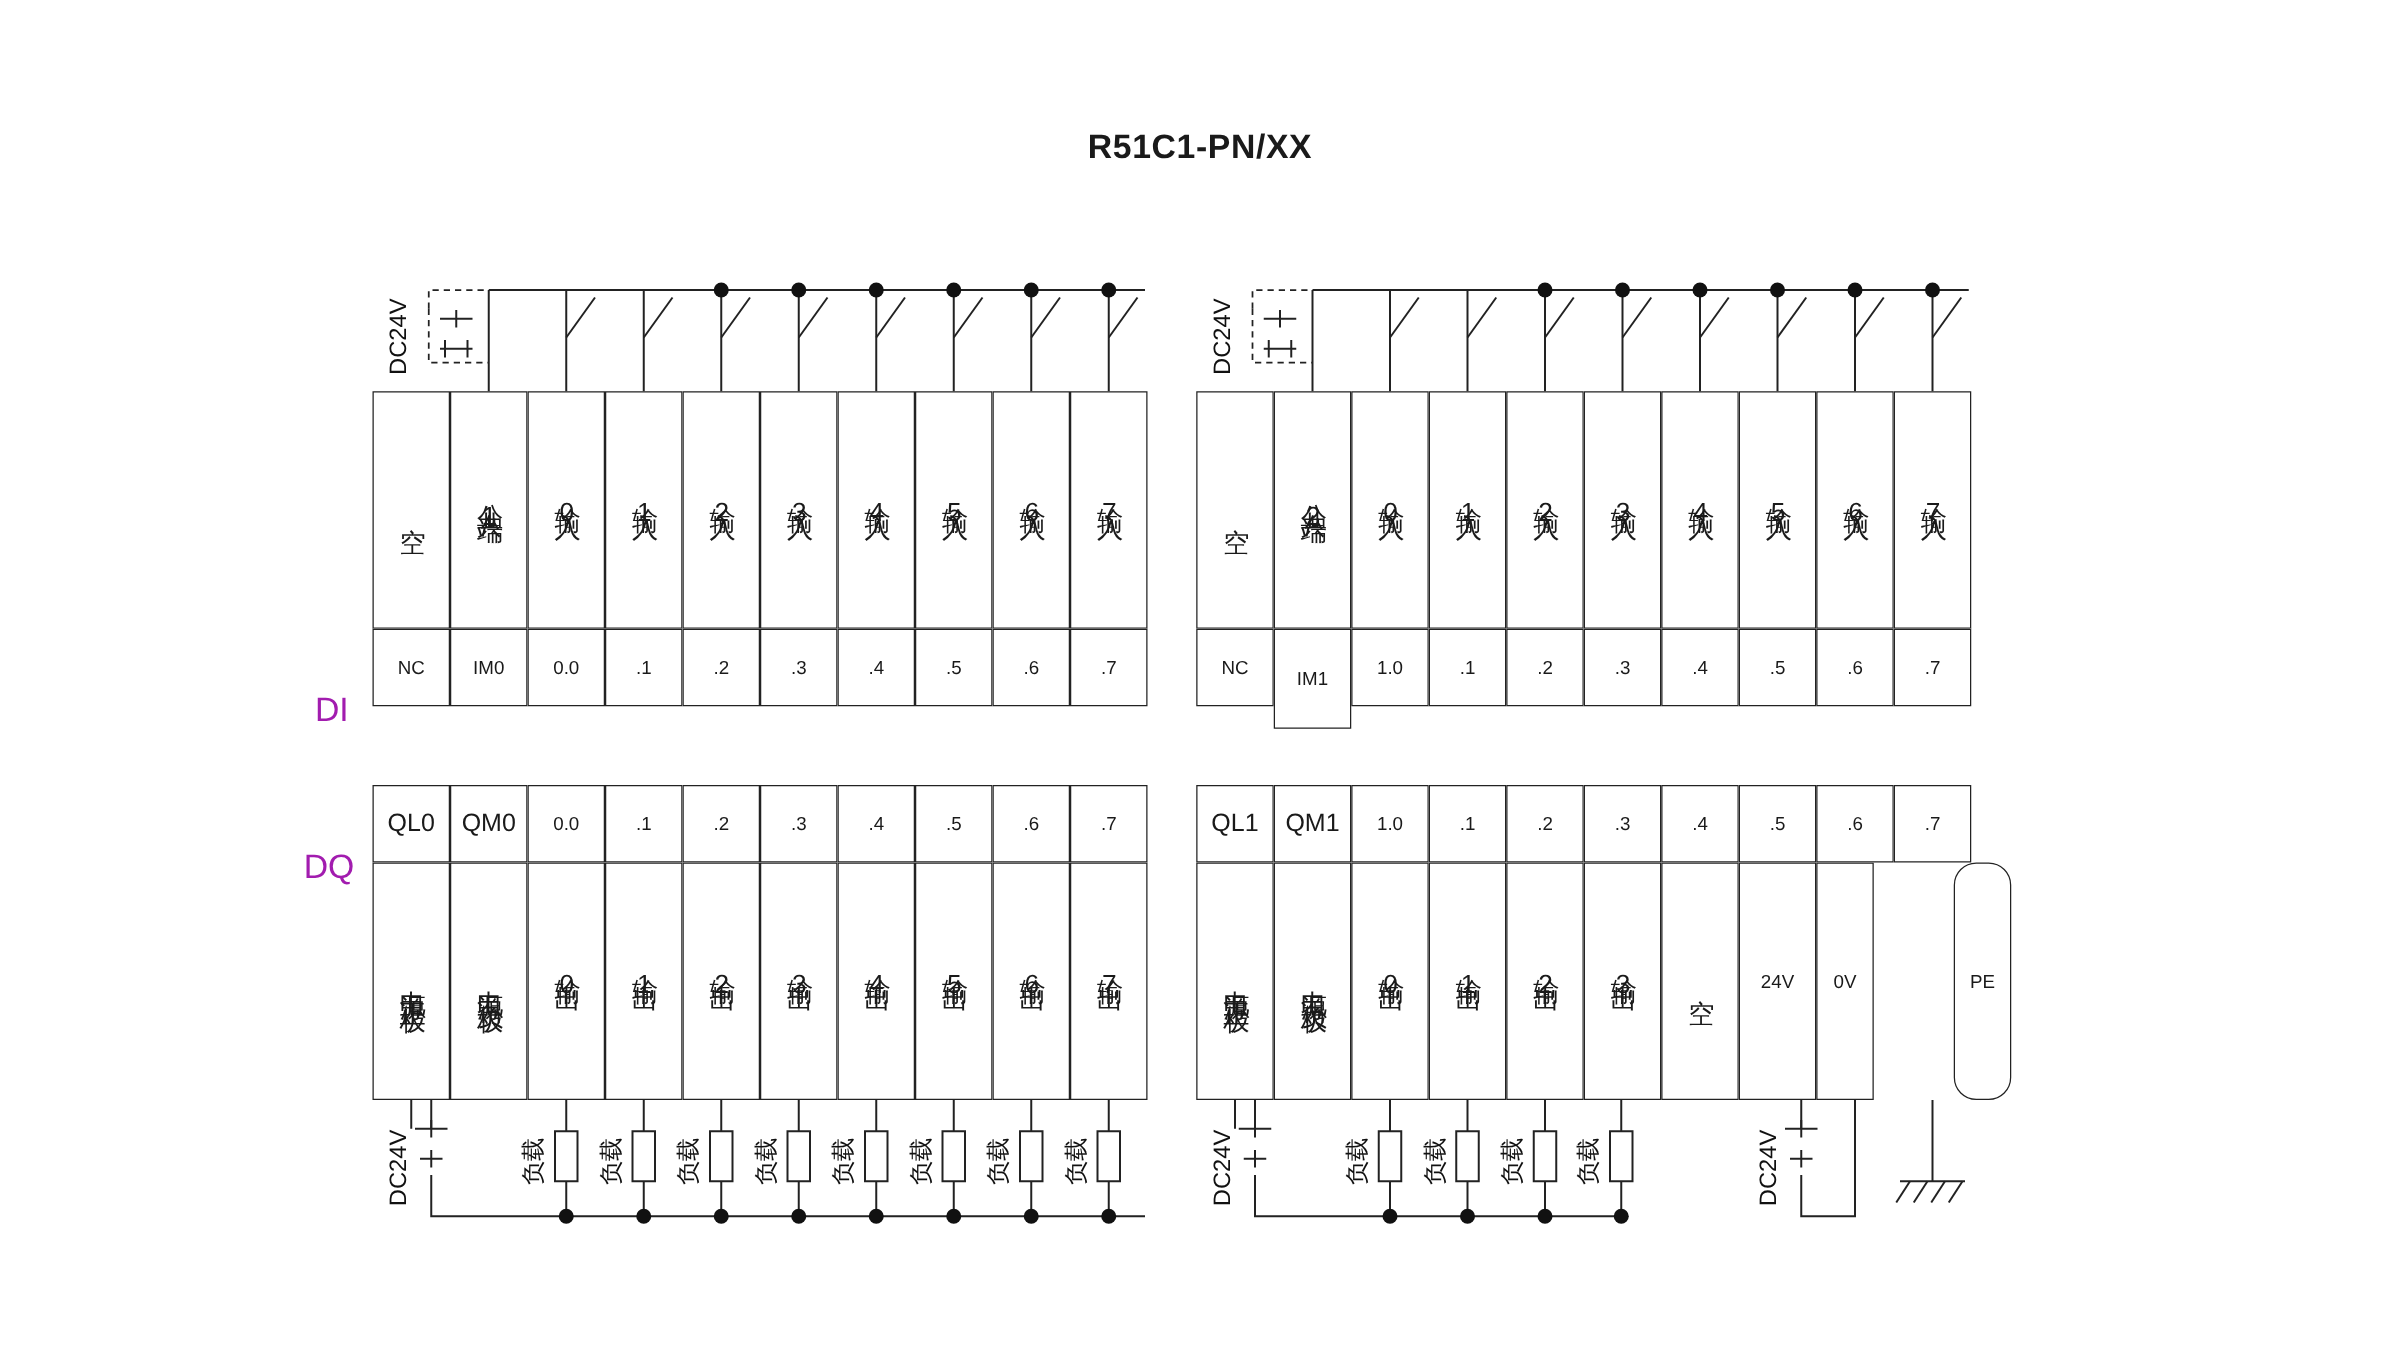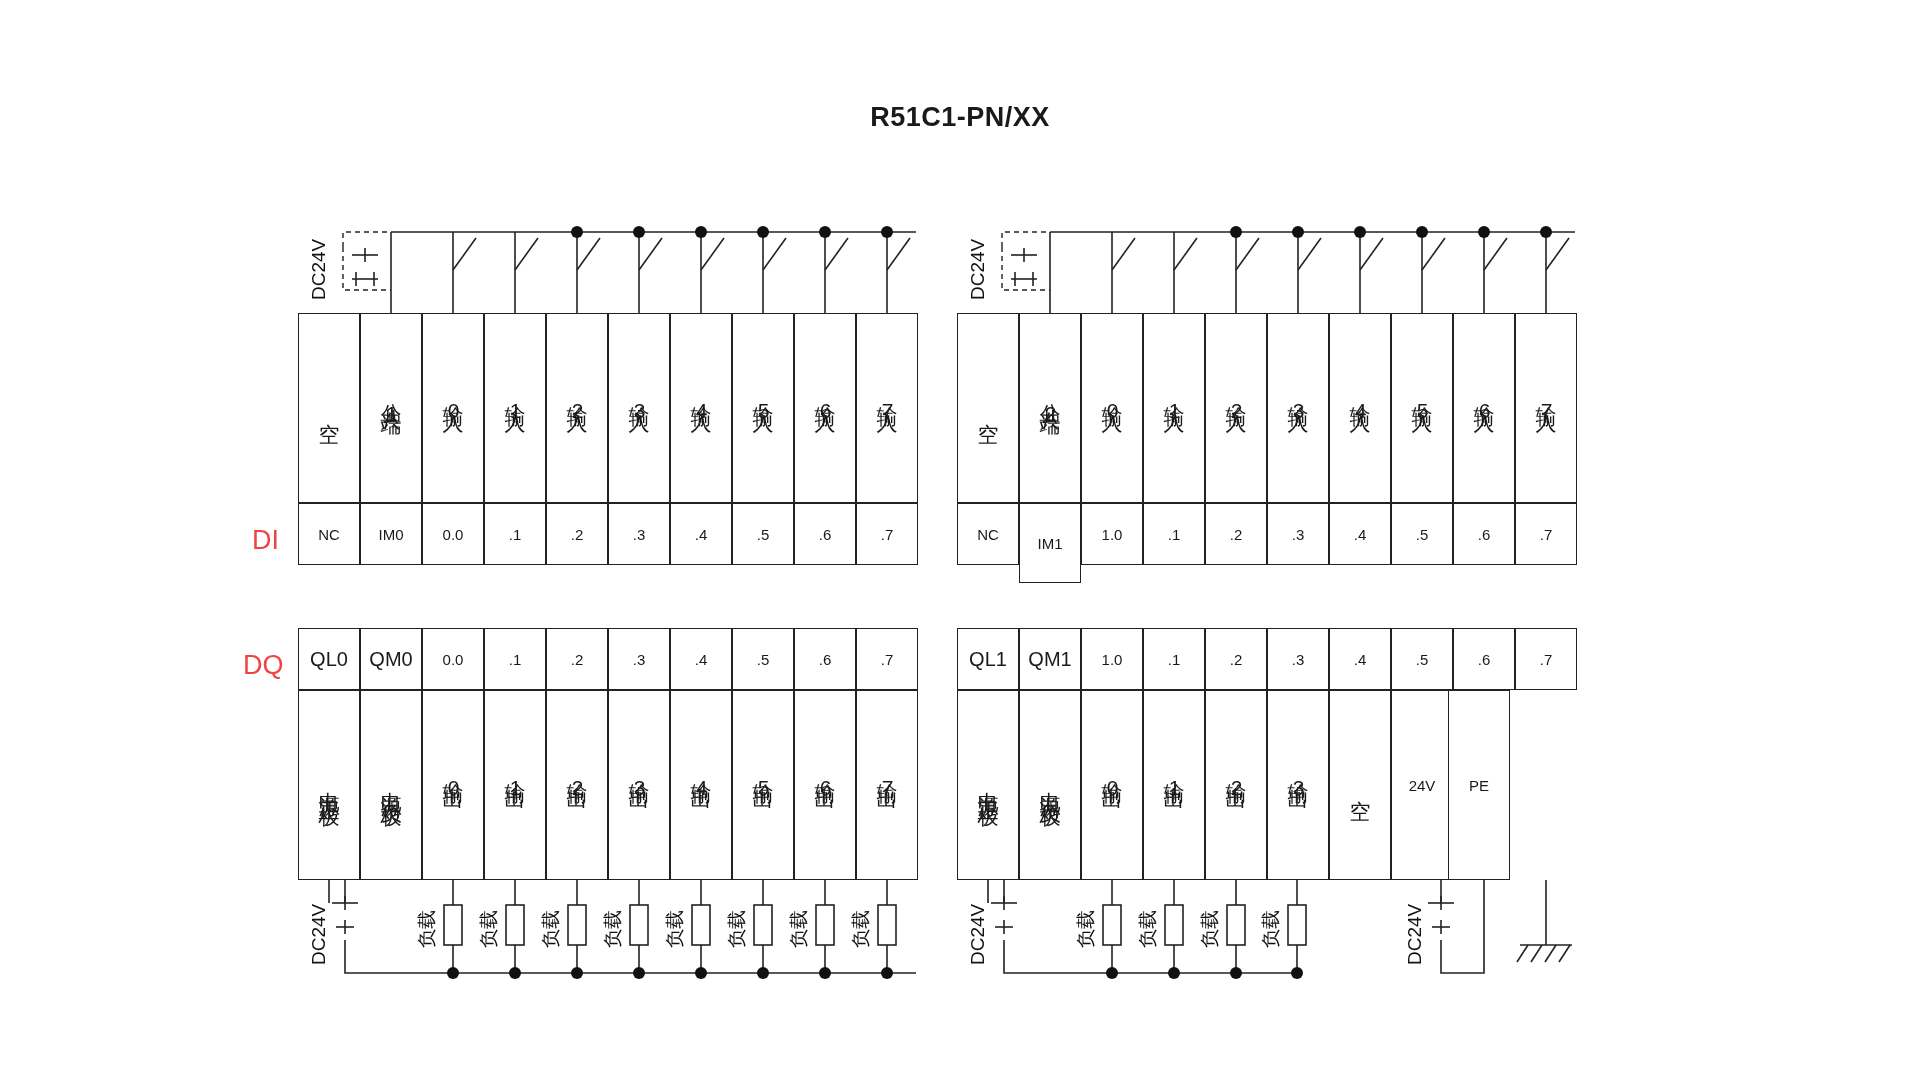--- a/index.html
+++ b/index.html
@@ -43,21 +43,22 @@
     letter-spacing: 5px;
     line-height: 1.05;
     font-size: 21px;
     white-space: pre;
   }
   .htext { font-size: 15px; }
   .rowlabel {
     position: absolute;
     font-size: 27px;
     font-weight: normal;
-    color: #ef4444;
+    color: #a21caf;
+    margin-top: 28px;
   }
   .small { font-size: 20px; }
 
   
   svg.wire {
     position: absolute;
     left: 0; top: 0;
     width: 1920px; height: 1080px;
     pointer-events: none;
   }
@@ -315,21 +316,21 @@
   </div>
 <div class="blk" style="left:1329px; top:690px; width:62px; height:190px;">
     <span class="vtext">空</span>
   </div>
 <div class="blk" style="left:1391px; top:690px; width:62px; height:190px;">
     <span class="htext">24V</span>
   </div>
 <div class="blk" style="left:1453px; top:690px; width:46px; height:190px;">
     <span class="htext">0V</span>
   </div>
-<div class="blk" style="left:1448px; top:690px; width:62px; height:190px;">
+<div class="blk" style="left:1563px; top:690px; width:46px; height:190px;border-radius:18px;">
     <span class="htext">PE</span>
   </div>
 
 <svg class="wire" viewBox="0 0 1920 1080">
 
   <path class="ln" d="M391 232 L916 232"></path>
 
   <path class="lnd" d="M343 247 L343 290 L391 290"></path>
   <path class="lnd" d="M343 247 L343 232 L391 232"></path>
   <path class="ln" d="M352 255 L378 255"></path>

